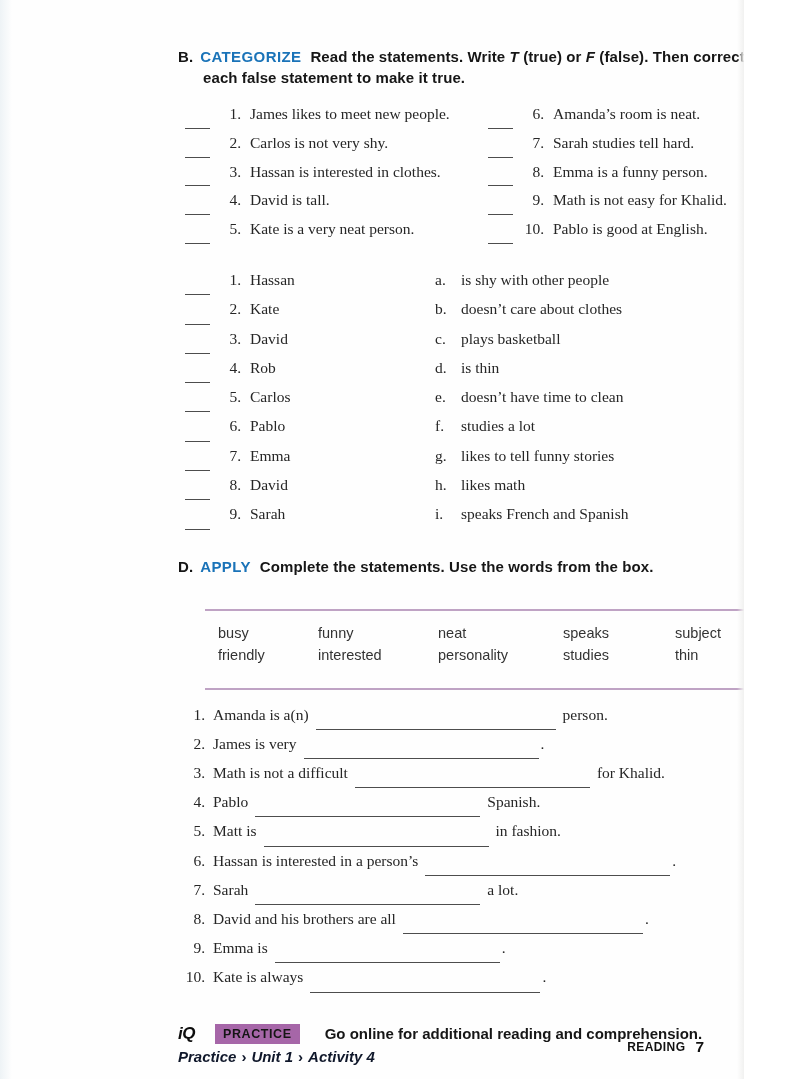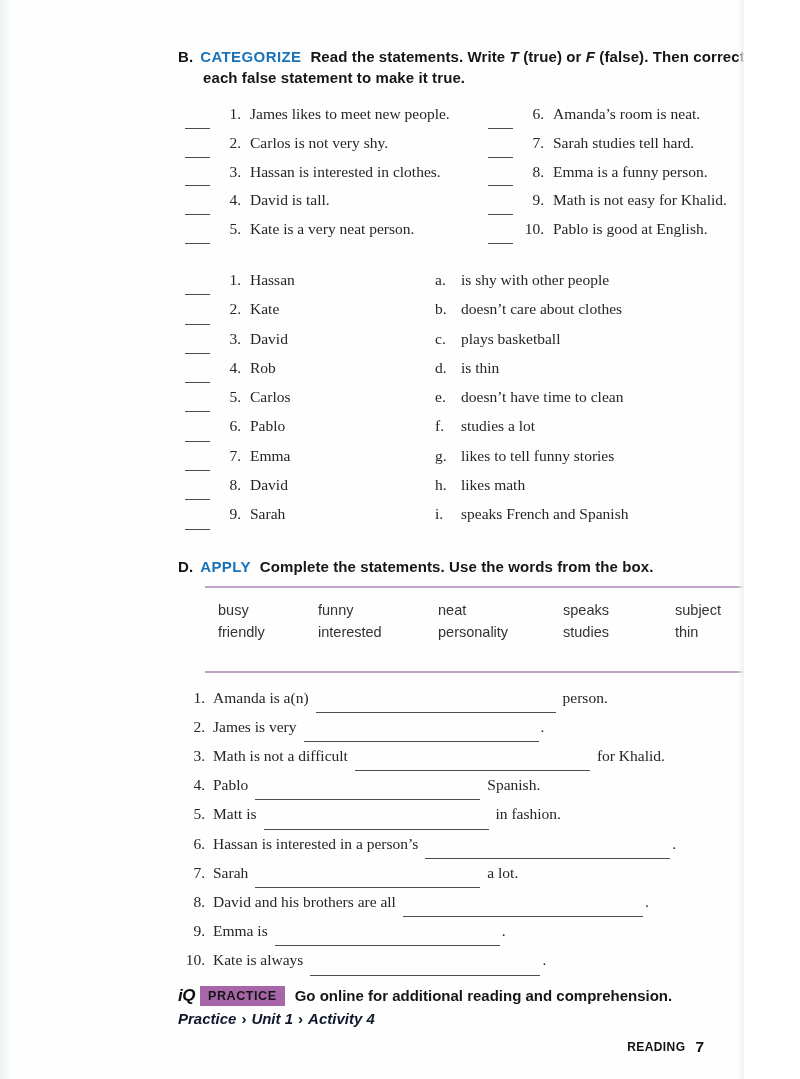--- a/index.html
+++ b/index.html
@@ -40,40 +40,40 @@
   .item-num { width:24px; text-align:right; margin-right:9px; flex:none; }
 
   .match-list { display:flex; margin-top:16px; margin-left:7px; }
   .match-names { width:250px; }
   .match-descs { flex:1; }
   .match-item { display:flex; align-items:baseline; height:29.3px; }
   .desc-letter { width:17px; margin-right:9px; flex:none; }
 
   
   .word-box {
-    margin-top:9px; margin-left:27px; width:527px;
+    margin-top:32px; margin-left:27px; width:527px;
     border-top:2px solid #bfa3c4; border-bottom:2px solid #bfa3c4;
-    padding:11px 0 28px 13px;
+    padding:11px 0 22px 13px;
   }
   .word-row {
     display:grid; grid-template-columns:100px 120px 125px 112px auto;
     font-size:14.5px; color:#333; line-height:22px;
   }
 
   
   .fill-list { margin-top:16px; }
   .fill-item { display:flex; align-items:baseline; height:29.2px; }
   .fill-num { width:27px; text-align:right; margin-right:8px; flex:none; }
   .blank-lg {
     display:inline-block; width:228px; border-bottom:1.2px solid #4d4d4d;
     align-self:flex-end; margin-bottom:5px; margin-left:7px; margin-right:7px; flex:none;
   }
 
   
-  .iq-line { margin-top:5px; display:flex; align-items:center; }
+  .iq-line { margin-top:26px; display:flex; align-items:center;gap:15px; }
   .iq-logo { font-weight:bold; font-style:italic; font-size:17px; color:#0d0d0d; margin-right:5px; letter-spacing:-0.5px; }
   .practice-badge {
     background:#a666a8; color:#151515; font-weight:bold; font-size:12.5px;
     padding:3px 8px 3px 8px; letter-spacing:0.6px; margin-right:10px;
   }
   .iq-text { font-weight:bold; font-size:15px; color:#161616; }
   .path-line { margin-top:4px; font-weight:bold; font-style:italic; font-size:15px; color:#0f172a; }
   .chevron { font-style:normal; font-weight:bold; padding:0 5px; }
   .page-footer {
     position:absolute; top:1038px; right:40px; display:flex; align-items:center;

